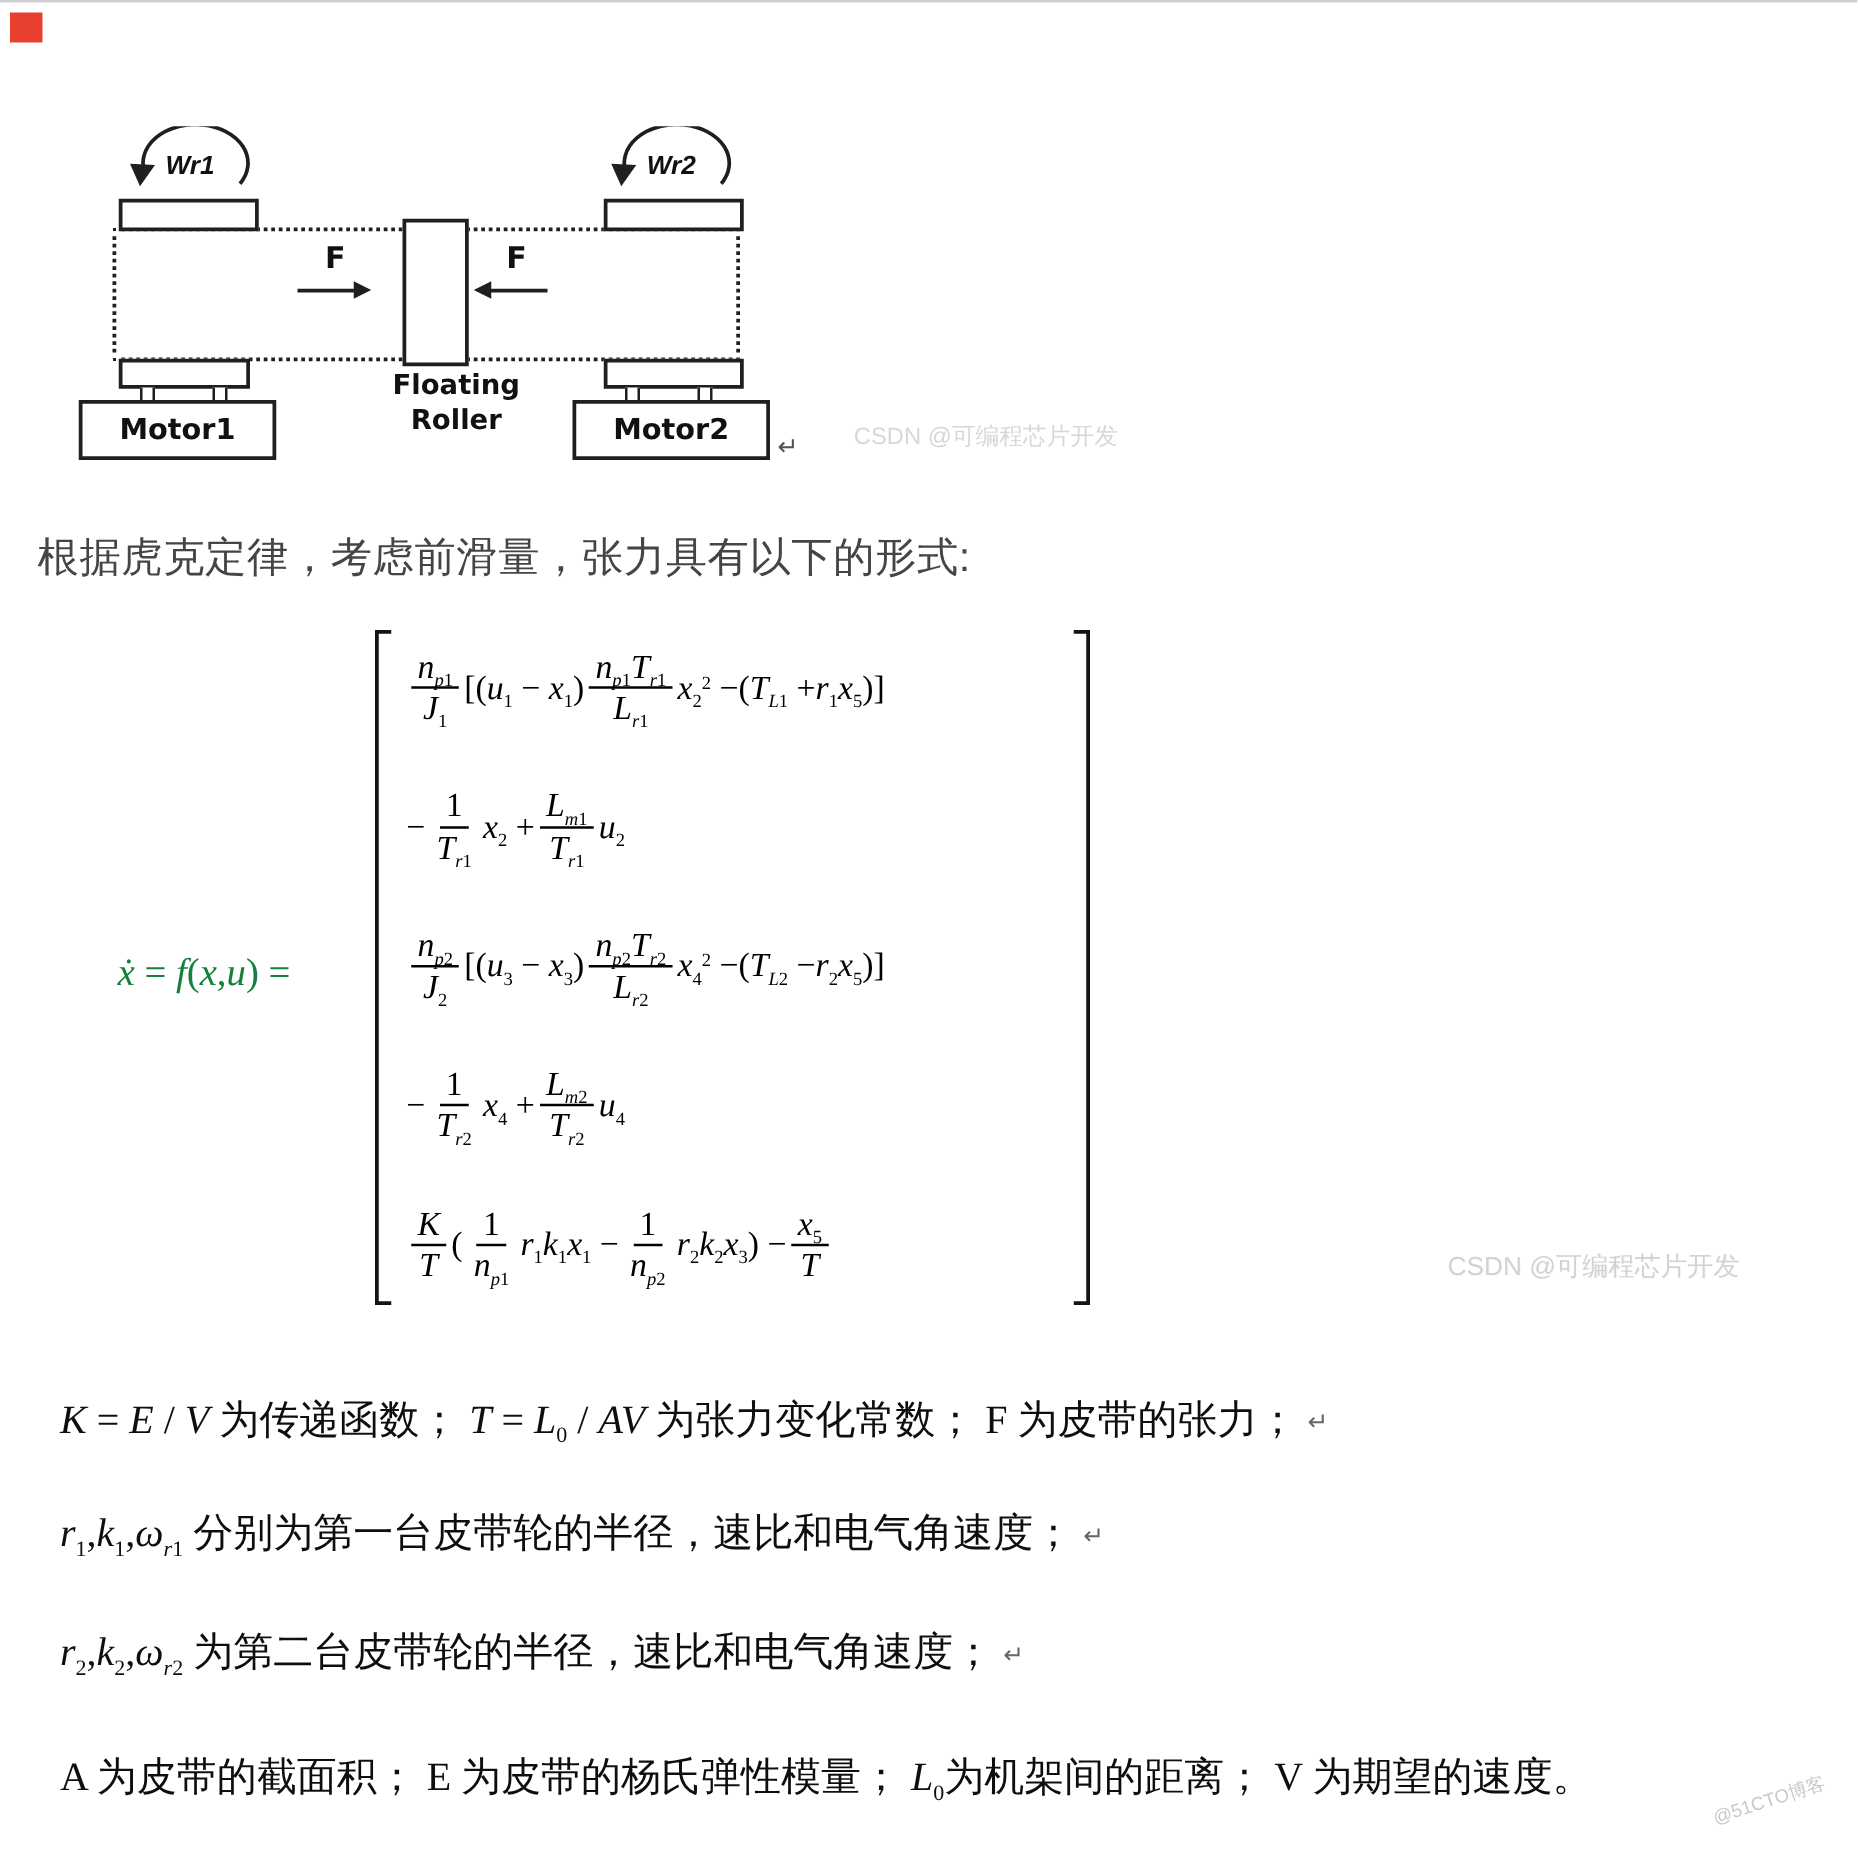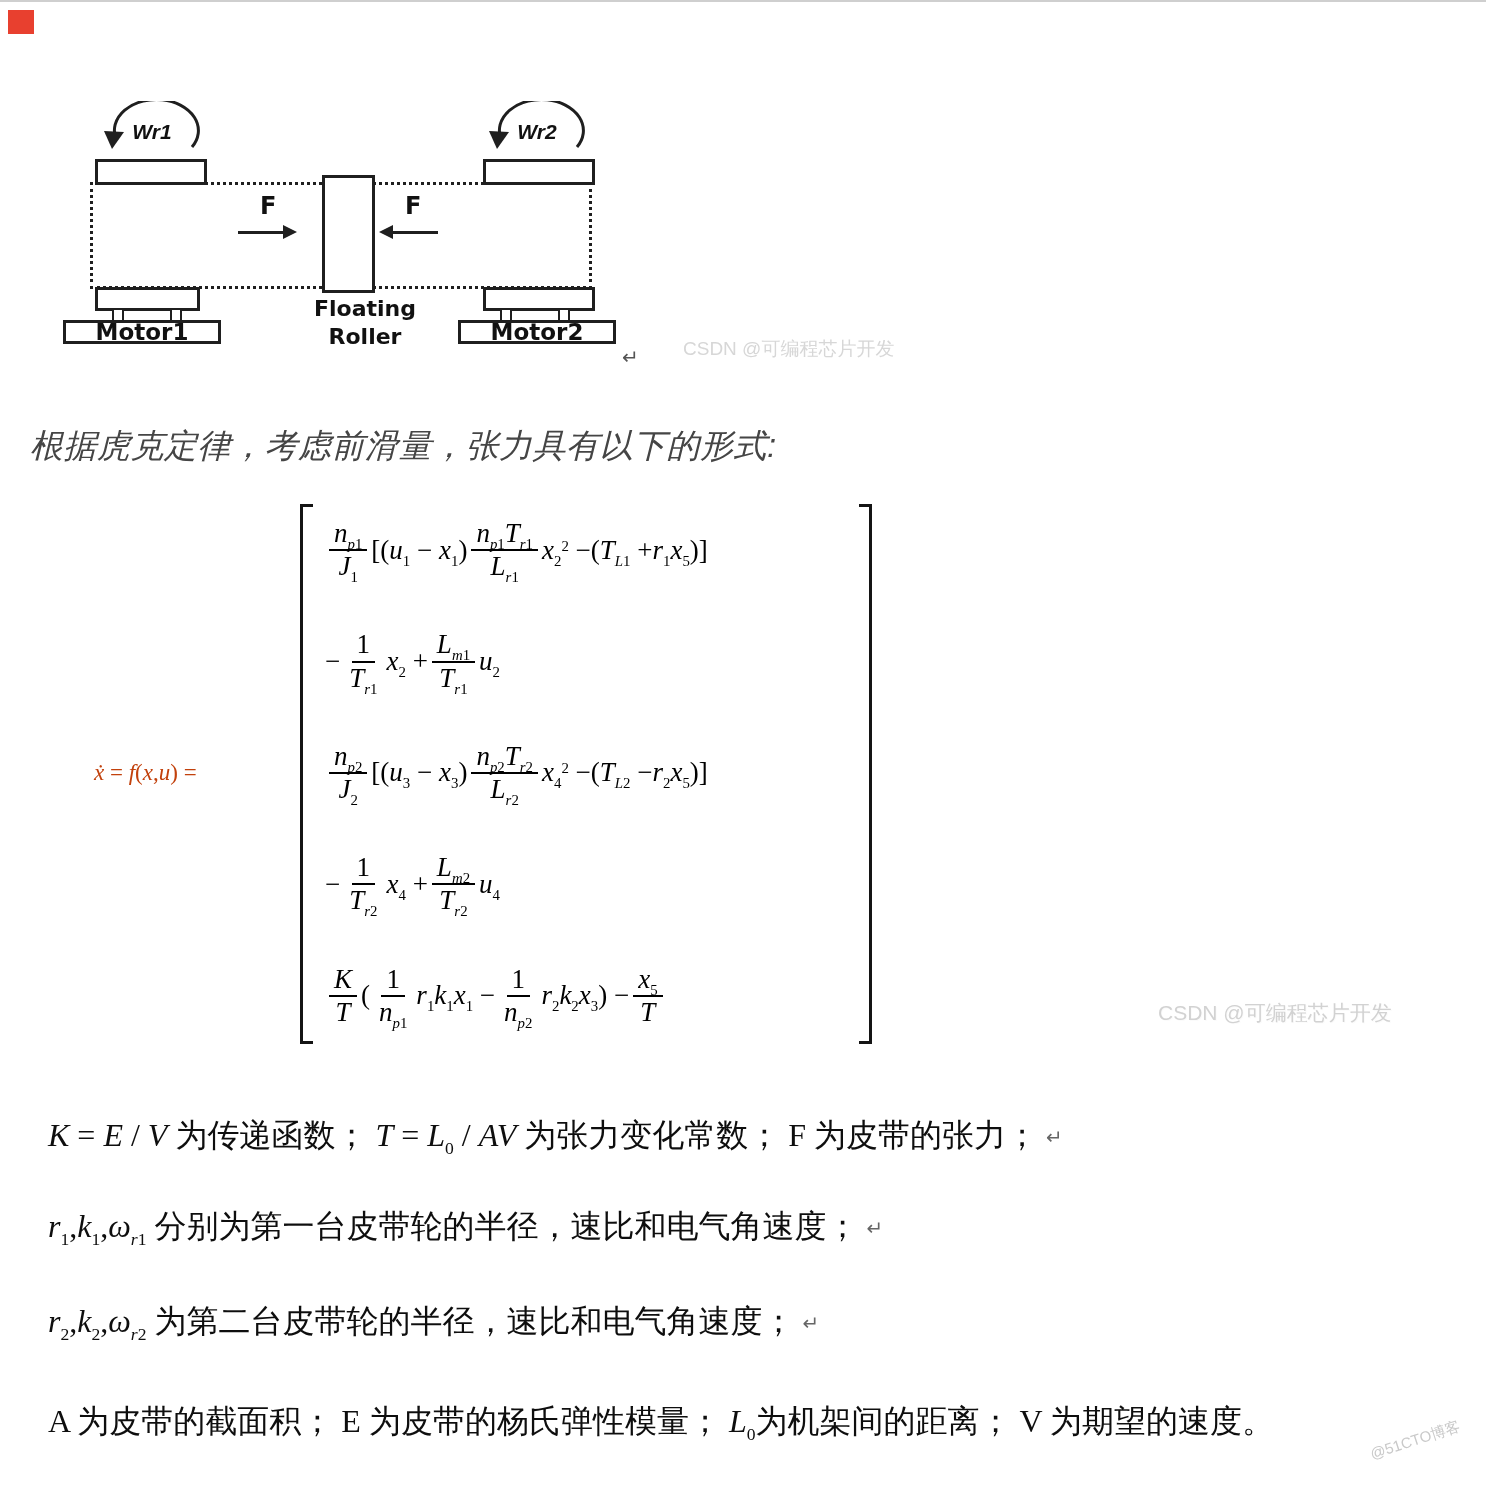--- a/index.html
+++ b/index.html
@@ -5,47 +5,47 @@
   html,body{margin:0;padding:0;background:#ffffff;}
   body{width:1486px;height:1490px;overflow:hidden;}
   .page{position:relative;width:1486px;height:1490px;background:#fff;border-top:2px solid #cfcfcf;
         font-family:"Liberation Sans",sans-serif;color:#222;}
 
   .red-marker{position:absolute;left:8px;top:8px;width:26px;height:24px;background:#e8402f;}
 
   .heading{position:absolute;left:30px;margin:0;font-size:33px;font-weight:400;color:#454545;
            font-family:"Liberation Sans",sans-serif;letter-spacing:0.5px;white-space:nowrap;}
   .h1{top:12px;}
-  .h2{top:422px;font-style:italic;}
+  .h2{top:422px;}
 
   
   .diagram{position:absolute;left:60px;top:95px;width:660px;height:290px;}
   .diagram .box{position:absolute;border:3px solid #1f1f1f;background:#fff;box-sizing:border-box;}
   .belt{position:absolute;left:30px;top:85px;width:502px;height:107px;border:3px dotted #1f1f1f;box-sizing:border-box;}
   .roller-tl{left:35px;top:62px;width:112px;height:26px;}
   .roller-tr{left:423px;top:62px;width:112px;height:26px;}
   .roller-bl{left:35px;top:190px;width:105px;height:24px;}
   .roller-br{left:423px;top:190px;width:112px;height:24px;}
   .froller{left:262px;top:78px;width:53px;height:118px;z-index:3;}
   .leg{position:absolute;width:12px;height:11px;border:2px solid #1f1f1f;border-top:none;border-bottom:none;background:#fff;box-sizing:border-box;top:213px;}
-  .motor{position:absolute;top:223px;width:158px;height:24px;border:3px solid #1f1f1f;box-sizing:border-box;
+  .motor{position:absolute;top:223px;width:158px;height:48px;border:3px solid #1f1f1f;box-sizing:border-box;
          display:flex;align-items:center;justify-content:center;font-weight:bold;font-size:23px;color:#111;
          font-family:"DejaVu Sans",sans-serif;}
   .flabel{position:absolute;top:95px;font-size:24px;font-weight:bold;color:#111;font-family:"DejaVu Sans",sans-serif;}
   .arrow{position:absolute;top:134px;height:3px;background:#1f1f1f;width:46px;}
   .arrow:after{content:"";position:absolute;top:-6px;border-top:7px solid transparent;border-bottom:7px solid transparent;}
   .arrow.right:after{right:-13px;border-left:14px solid #1f1f1f;}
   .arrow.left:after{left:-13px;border-right:14px solid #1f1f1f;}
   .froller-label{position:absolute;left:240px;top:198px;width:130px;text-align:center;font-weight:bold;
                  font-size:22px;line-height:1.25;color:#111;font-family:"DejaVu Sans",sans-serif;}
   .arc text{font:italic bold 21px "Liberation Sans",sans-serif;fill:#111;}
   .ret{position:absolute;color:#555;font-size:20px;}
 
   
-  .eq-lhs{position:absolute;left:94px;top:758px;font-size:23px;color:#c2410c;
+  .eq-lhs{position:absolute;left:94px;top:758px;font-size:31px;color:#15803d;
           font-family:"Liberation Serif",serif;white-space:nowrap;}
   .matrix{position:absolute;left:300px;top:502px;height:540px;display:flex;align-items:stretch;}
   .brk{width:13px;box-sizing:border-box;}
   .brkL{border-left:3px solid #141414;border-top:3px solid #141414;border-bottom:3px solid #141414;}
   .brkR{border-right:3px solid #141414;border-top:3px solid #141414;border-bottom:3px solid #141414;}
   .mrows{display:flex;flex-direction:column;justify-content:space-between;padding:14px 14px 16px 12px;width:520px;}
   .mrow{display:flex;align-items:center;font-size:27px;color:#000;font-family:"Liberation Serif",serif;white-space:nowrap;}
   .mtxt{white-space:pre;}
   .frac{display:inline-flex;flex-direction:column;align-items:center;vertical-align:middle;margin:0 4px;}
   .frac .num,.frac .den{display:block;padding:0 5px;line-height:1.15;text-align:center;white-space:pre;}

